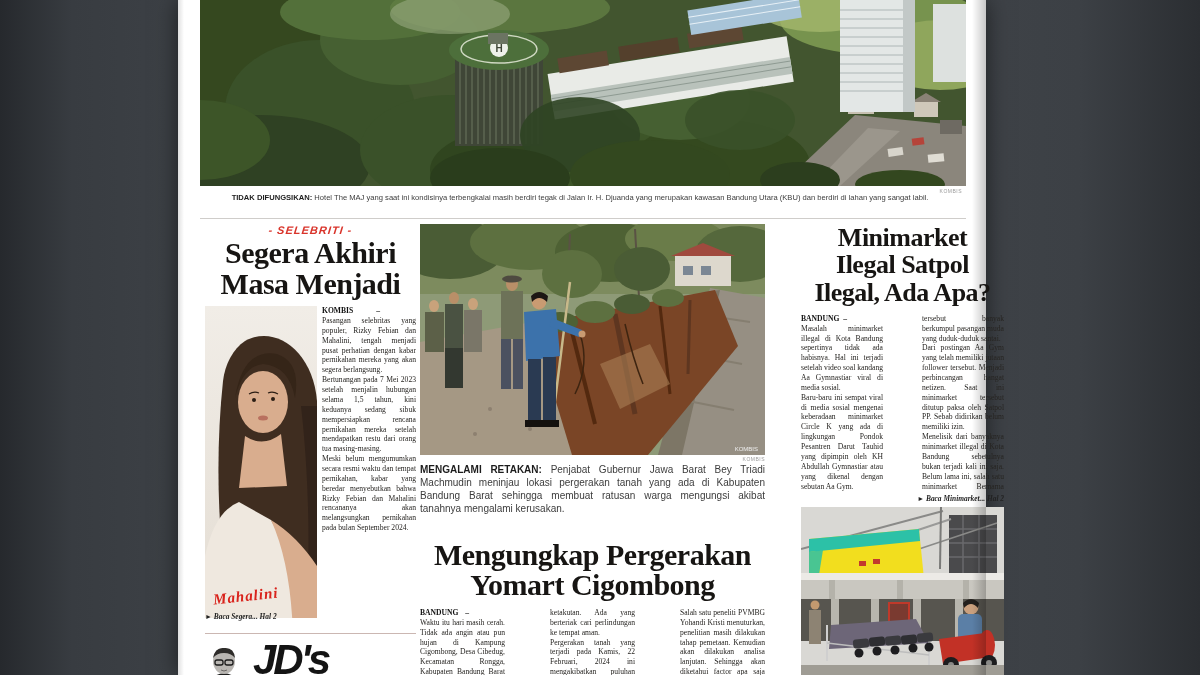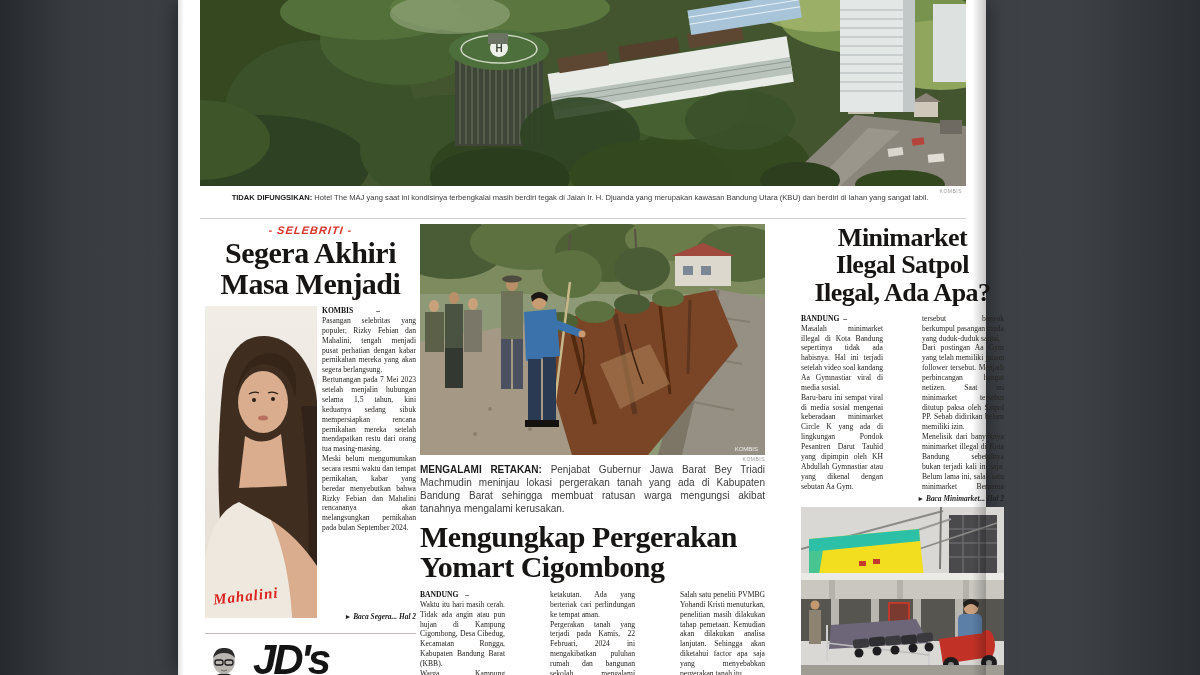--- a/index.html
+++ b/index.html
@@ -35,35 +35,35 @@
     color:#d9342b;font-size:11px;text-align:center;letter-spacing:1px;margin:0 0 2px 0;transform:skewX(-6deg);}
   .celeb-head{font-size:30px;line-height:1.02;font-weight:bold;color:#171513;text-align:center;margin:2px 0 7px 0;letter-spacing:-.5px;}
   .celeb-bodywrap{position:relative;height:312px;overflow:hidden;}
   .celeb-photo{float:left;width:112px;height:330px;margin:0 5px 2px 0;background:#ece6de;position:relative;overflow:hidden;}
   .celeb-photo svg{display:block;}
   .signature{position:absolute;left:8px;top:282px;font-style:italic;font-weight:bold;
     color:#d9231c;font-size:15px;transform:rotate(-6deg);font-family:"Liberation Serif",serif;letter-spacing:1px;}
   .bodytext{font-size:7.6px;line-height:1.3;color:#262421;text-align:justify;}
   .dateline{font-weight:bold;color:#111;}
   .pre{white-space:pre-line;margin-left:36px;}
-  .continu{position:absolute;left:0;top:388px;width:100%;text-align:right;font-size:7.4px;font-weight:bold;font-style:italic;color:#222;}
+  .continu{position:absolute;left:0;top:388px;width:100%;font-size:7.4px;font-weight:bold;font-style:italic;color:#222;}
   .continu .arrow{font-style:normal;font-size:7px;}
   .celeb-rule{position:absolute;left:0;top:409px;width:100%;border:0;border-top:1px solid #cbb7b2;margin:0;}
   .celeb-logo{position:absolute;left:0;top:418px;width:100%;height:60px;}
   .celeb-logo .head-ico{position:absolute;left:2px;top:4px;}
   .logo-text{position:absolute;left:48px;top:-6px;font-family:"Liberation Sans",sans-serif;
     font-weight:900;font-style:italic;font-size:42px;color:#141414;letter-spacing:-3px;}
 
   
   .sec-land{position:absolute;left:242px;top:224px;width:345px;height:451px;overflow:hidden;}
   .land-photo{width:345px;height:231px;background:#8b8a7d;overflow:hidden;position:relative;}
   .land-credit{text-align:right;font-family:"Liberation Sans",sans-serif;font-size:5px;color:#9a9a9a;margin:1px 0 0 0;letter-spacing:.5px;}
   .land-caption{margin:1px 0 0 0;font-family:"Liberation Sans",sans-serif;font-size:10px;line-height:1.3;color:#3c3c3c;text-align:justify;}
   .land-caption b{color:#1c1c1c;}
-  .land-head{font-size:30px;line-height:1.0;font-weight:bold;color:#171513;text-align:left;margin:7px 0 8px 0;letter-spacing:-.5px;}
+  .land-head{font-size:30px;line-height:1.0;font-weight:bold;color:#171513;text-align:center;margin:25px 0 8px 0;letter-spacing:-.5px;}
   .cols3{display:flex;gap:9px;height:124px;overflow:hidden;}
   .cols3 .c{width:109px;}
 
   
   .sec-mini{position:absolute;left:623px;top:224px;width:203px;height:451px;overflow:hidden;}
   .mini-head{font-size:26px;line-height:1.05;font-weight:bold;color:#171513;text-align:center;margin:0 0 8px 0;letter-spacing:-.5px;}
   .cols2{display:flex;gap:3px;height:178px;overflow:hidden;}
   .cols2 .c{width:97px;}
   .mini-continu{text-align:right;font-size:7.4px;font-weight:bold;font-style:italic;color:#222;margin:2px 0 4px 0;}
   .mini-continu .arrow{font-style:normal;font-size:7px;}

